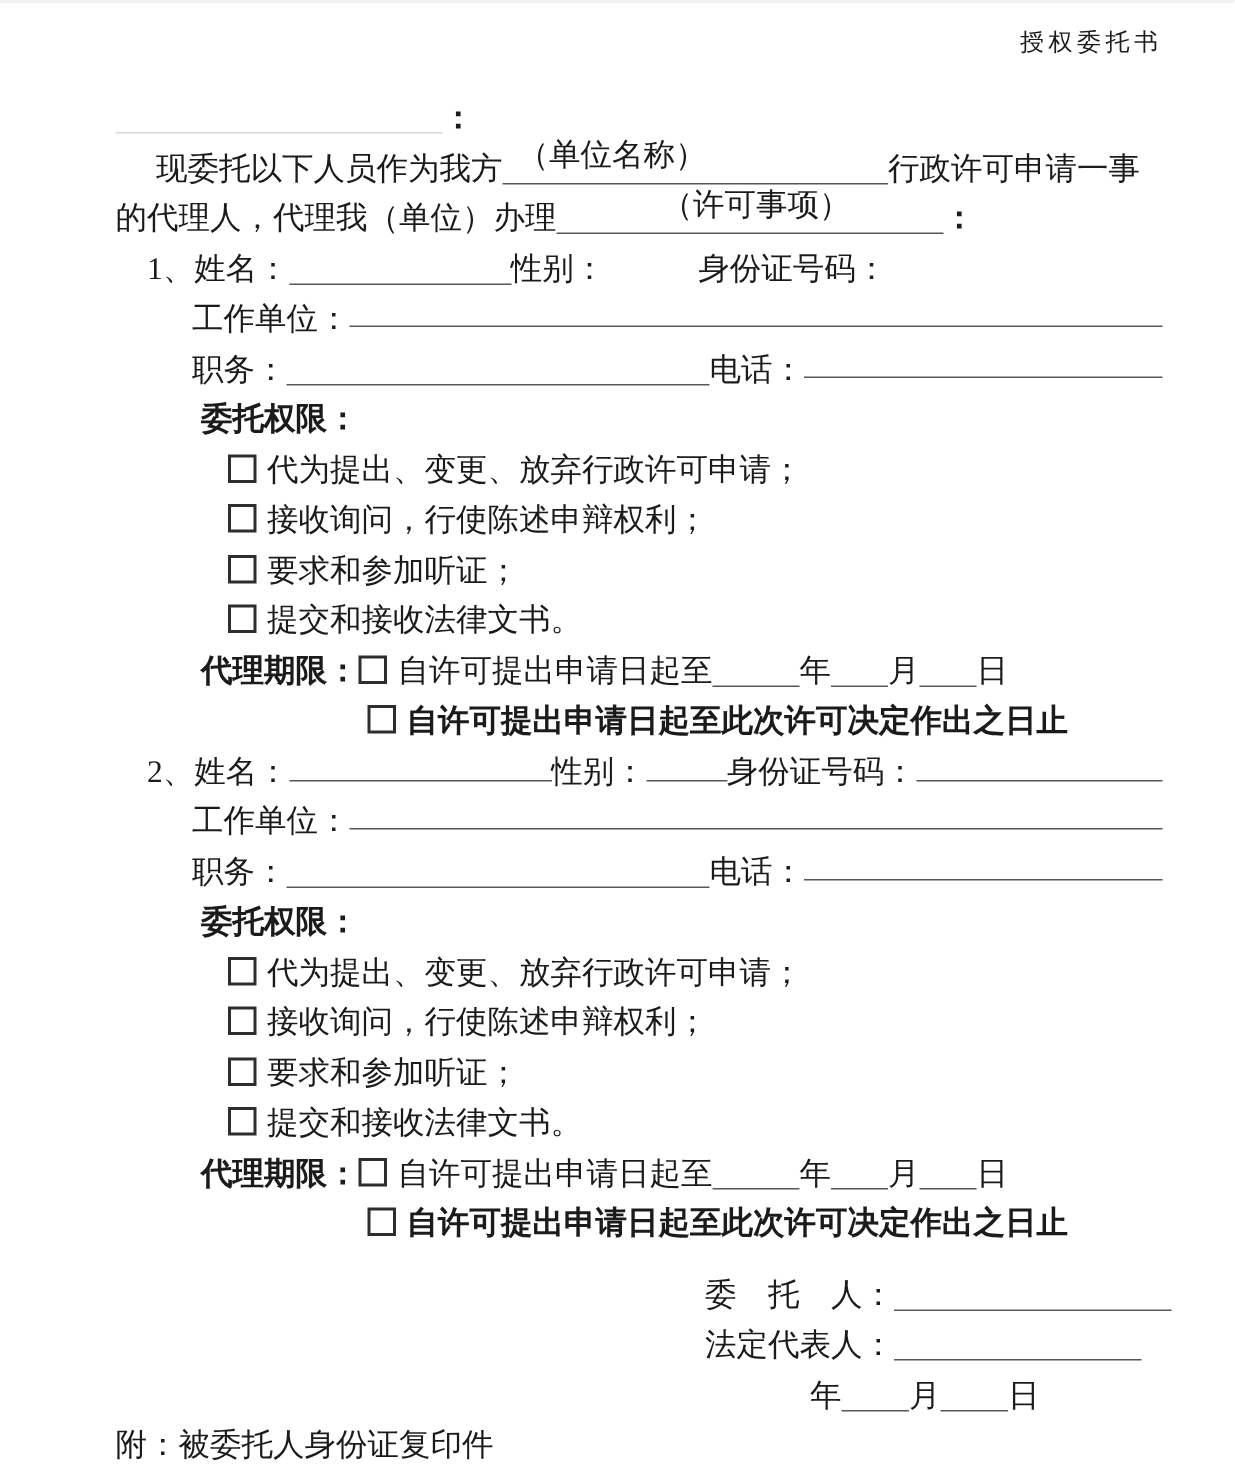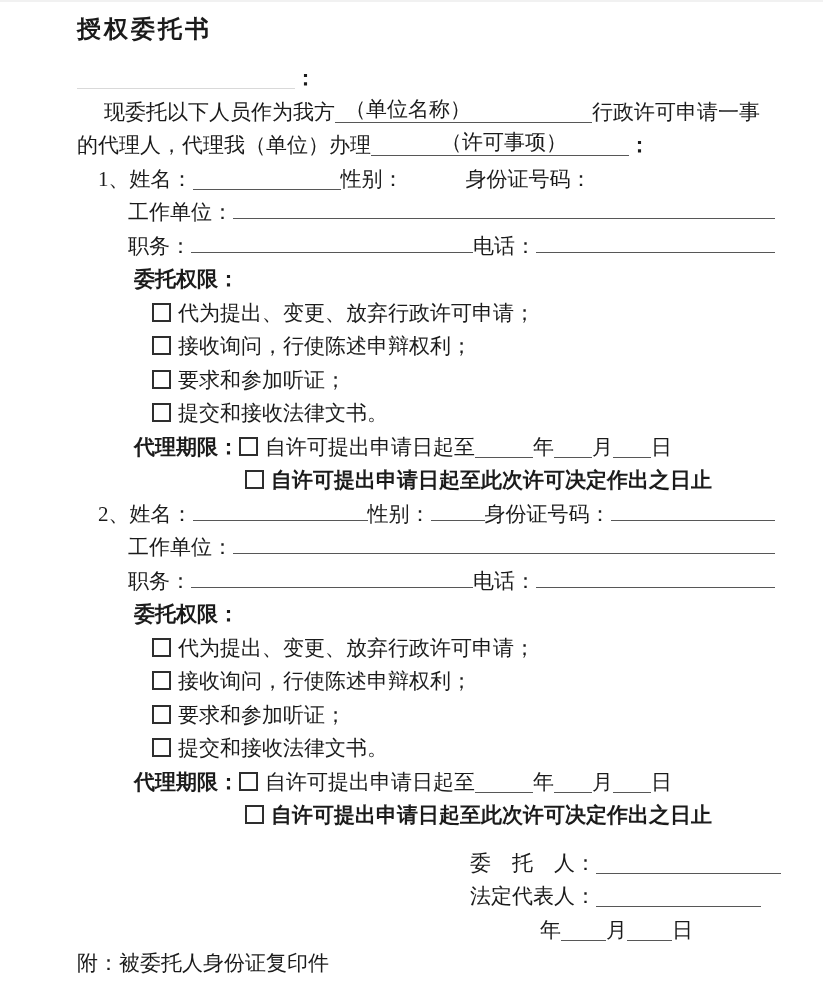--- a/index.html
+++ b/index.html
@@ -3,36 +3,36 @@
 <meta charset="utf-8">
 <style>
   html,body{margin:0;padding:0;background:#ffffff;}
   .page{
     width:823px;height:984px;box-sizing:border-box;
     background:#ffffff;border-top:2px solid #f1f1f1;
     padding:6px 48px 0 77px;
     font-family:"Liberation Serif","DejaVu Serif",serif;
     font-size:21px;color:#1b1b1b;overflow:hidden;
   }
-  .title{text-align:left;font-weight:bold;font-size:24px;height:42px;line-height:42px;letter-spacing:3px;}
+  .title{text-align:right;font-weight:normal;font-size:16px;height:42px;line-height:42px;letter-spacing:3px;}
   .row{height:33.5px;line-height:33.5px;white-space:nowrap;}
   .flexrow{display:flex;align-items:baseline;}
   .bold{font-weight:bold;}
   
   .bl{display:inline-block;border-bottom:1px solid #575757;height:21px;vertical-align:-4px;position:relative;}
   .bl.light{border-bottom-color:#d9d9d9;}
-  .bl .ph{position:absolute;bottom:2px;line-height:21px;white-space:nowrap;}
+  .bl .ph{position:absolute;bottom:8px;line-height:21px;white-space:nowrap;}
   .fill{flex:1 1 auto;border-bottom:1px solid #575757;height:21px;align-self:baseline;}
   .spacer{display:inline-block;height:21px;}
   
   .cb{display:inline-block;width:15px;height:15px;border:2px solid #2e2e2e;margin-right:7px;vertical-align:-2px;box-sizing:content-box;}
   
   .ind-intro{padding-left:27px;}
   .ind-num{padding-left:21px;}
-  .ind-detail{padding-left:51px;}
+  .ind-detail{padding-left:51px;align-items:center;}
   .ind-head{padding-left:57px;}
   .ind-cb{padding-left:75px;}
   .ind-p2{padding-left:168px;font-weight:bold;}
   .ind-sig{padding-left:393px;}
   .ind-date{padding-left:463px;}
   .mt-addressee{margin-top:12px;}
   .mt-sig{margin-top:14px;font-family:Liberation Serif, serif;}
   
   .w-addr{width:218px;}
   .w-unit{width:257px;}

